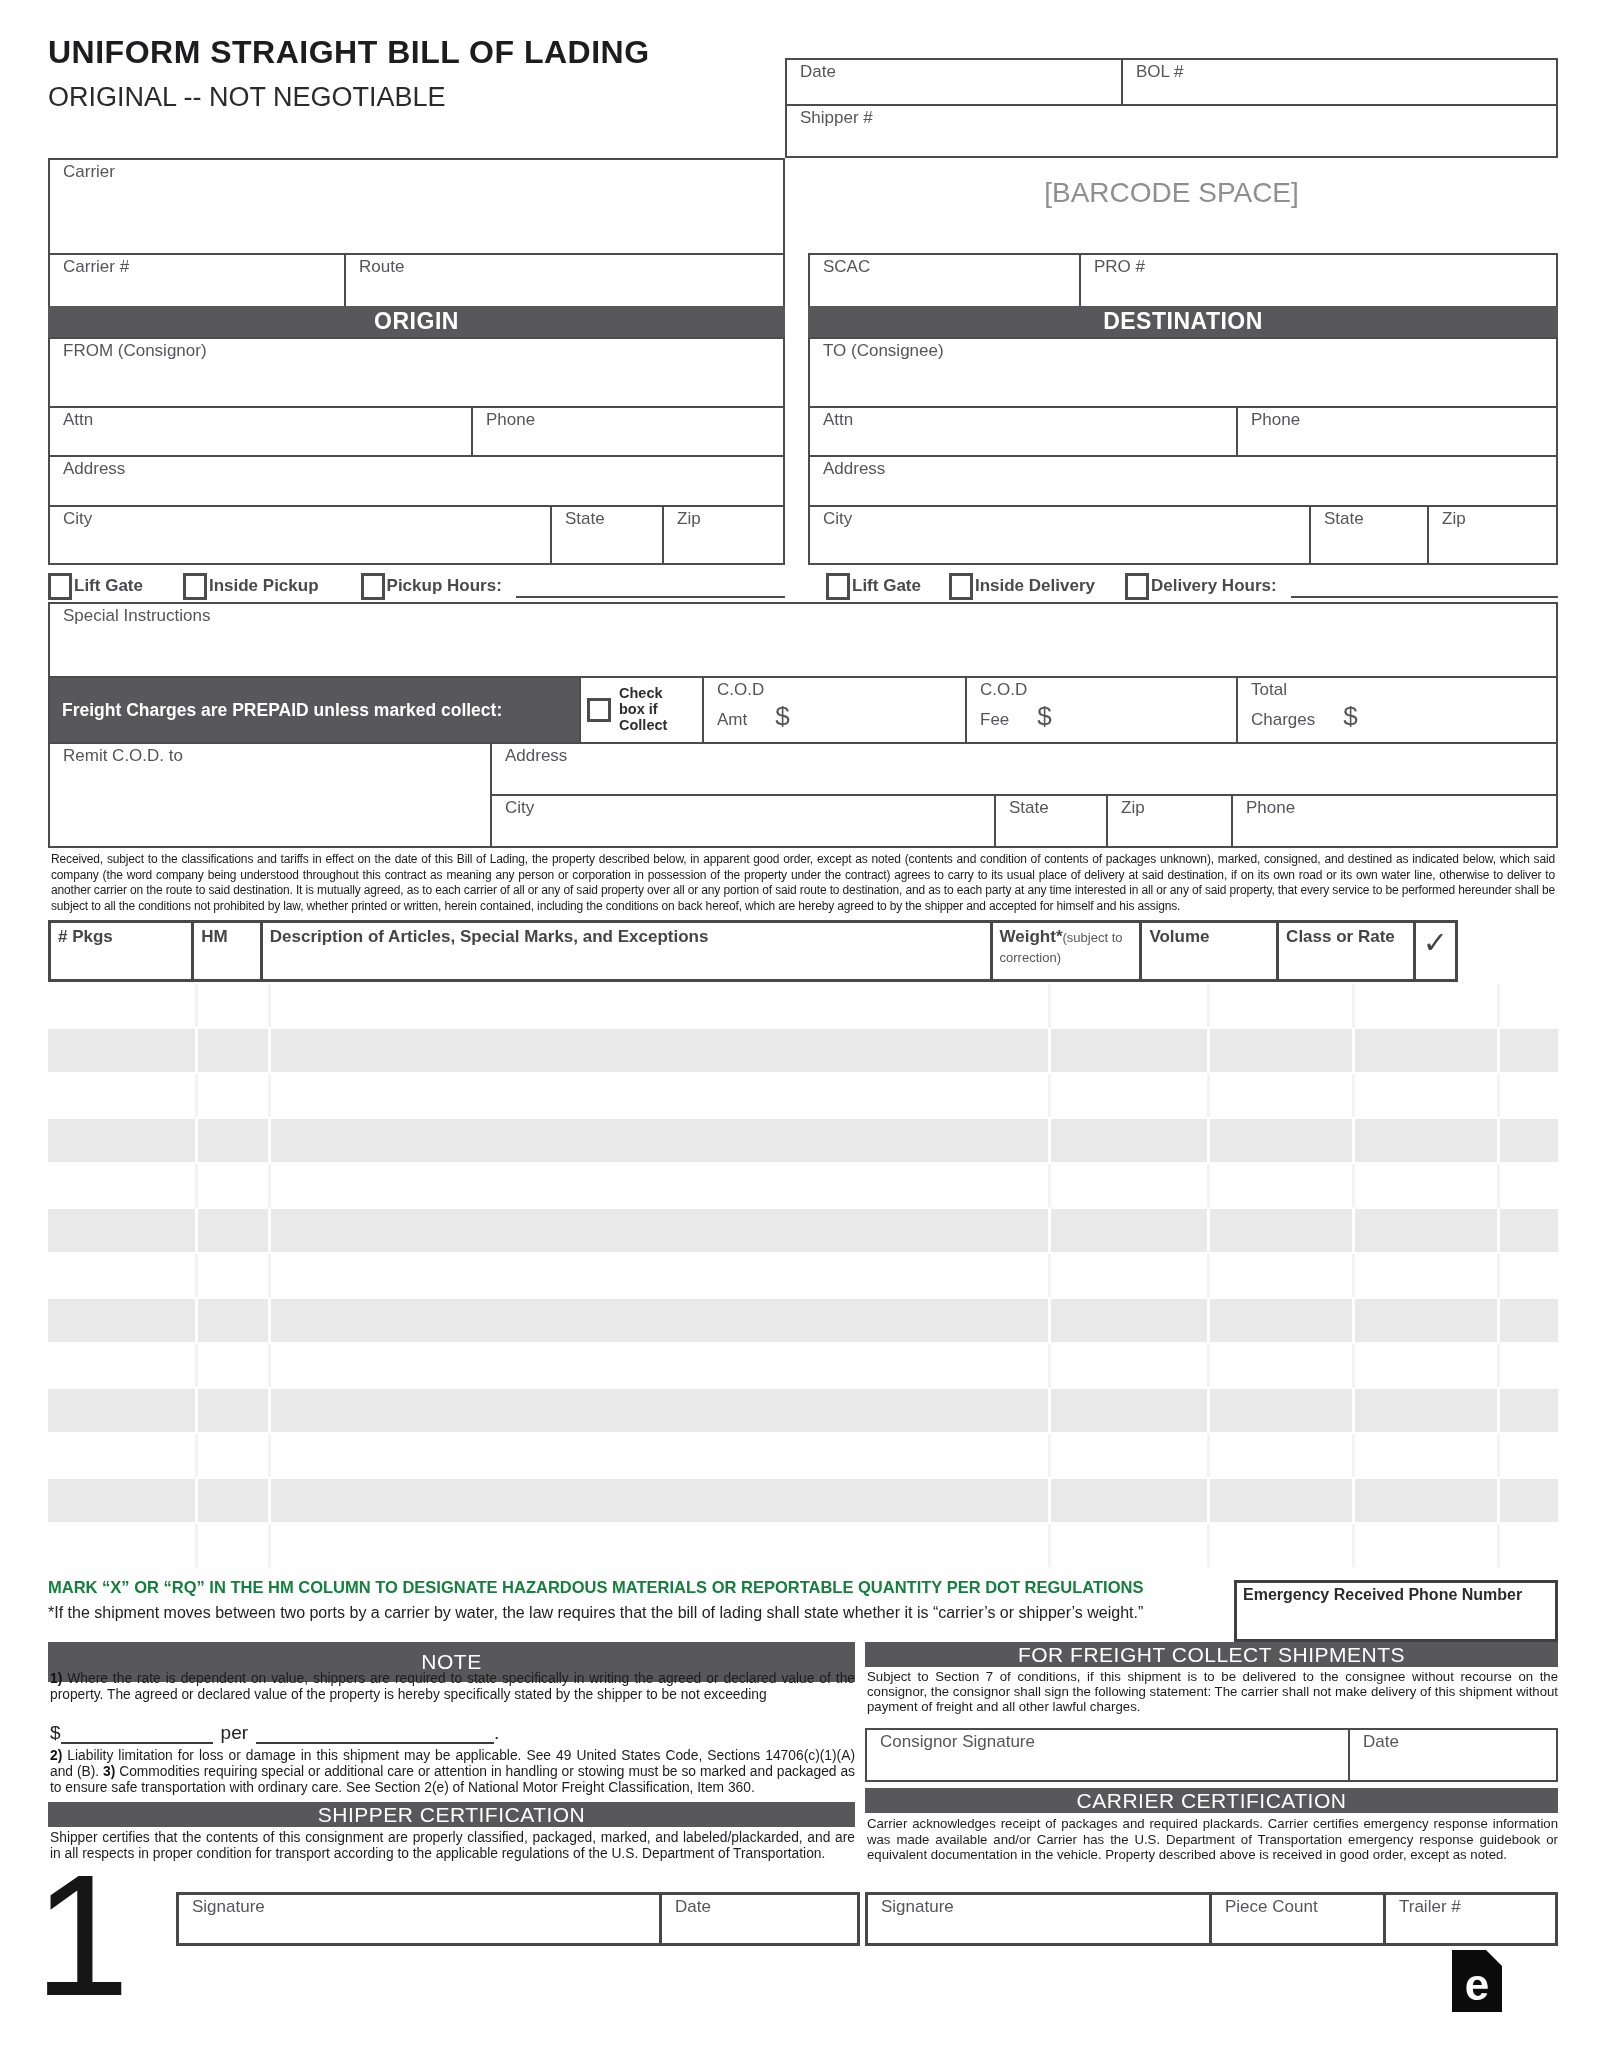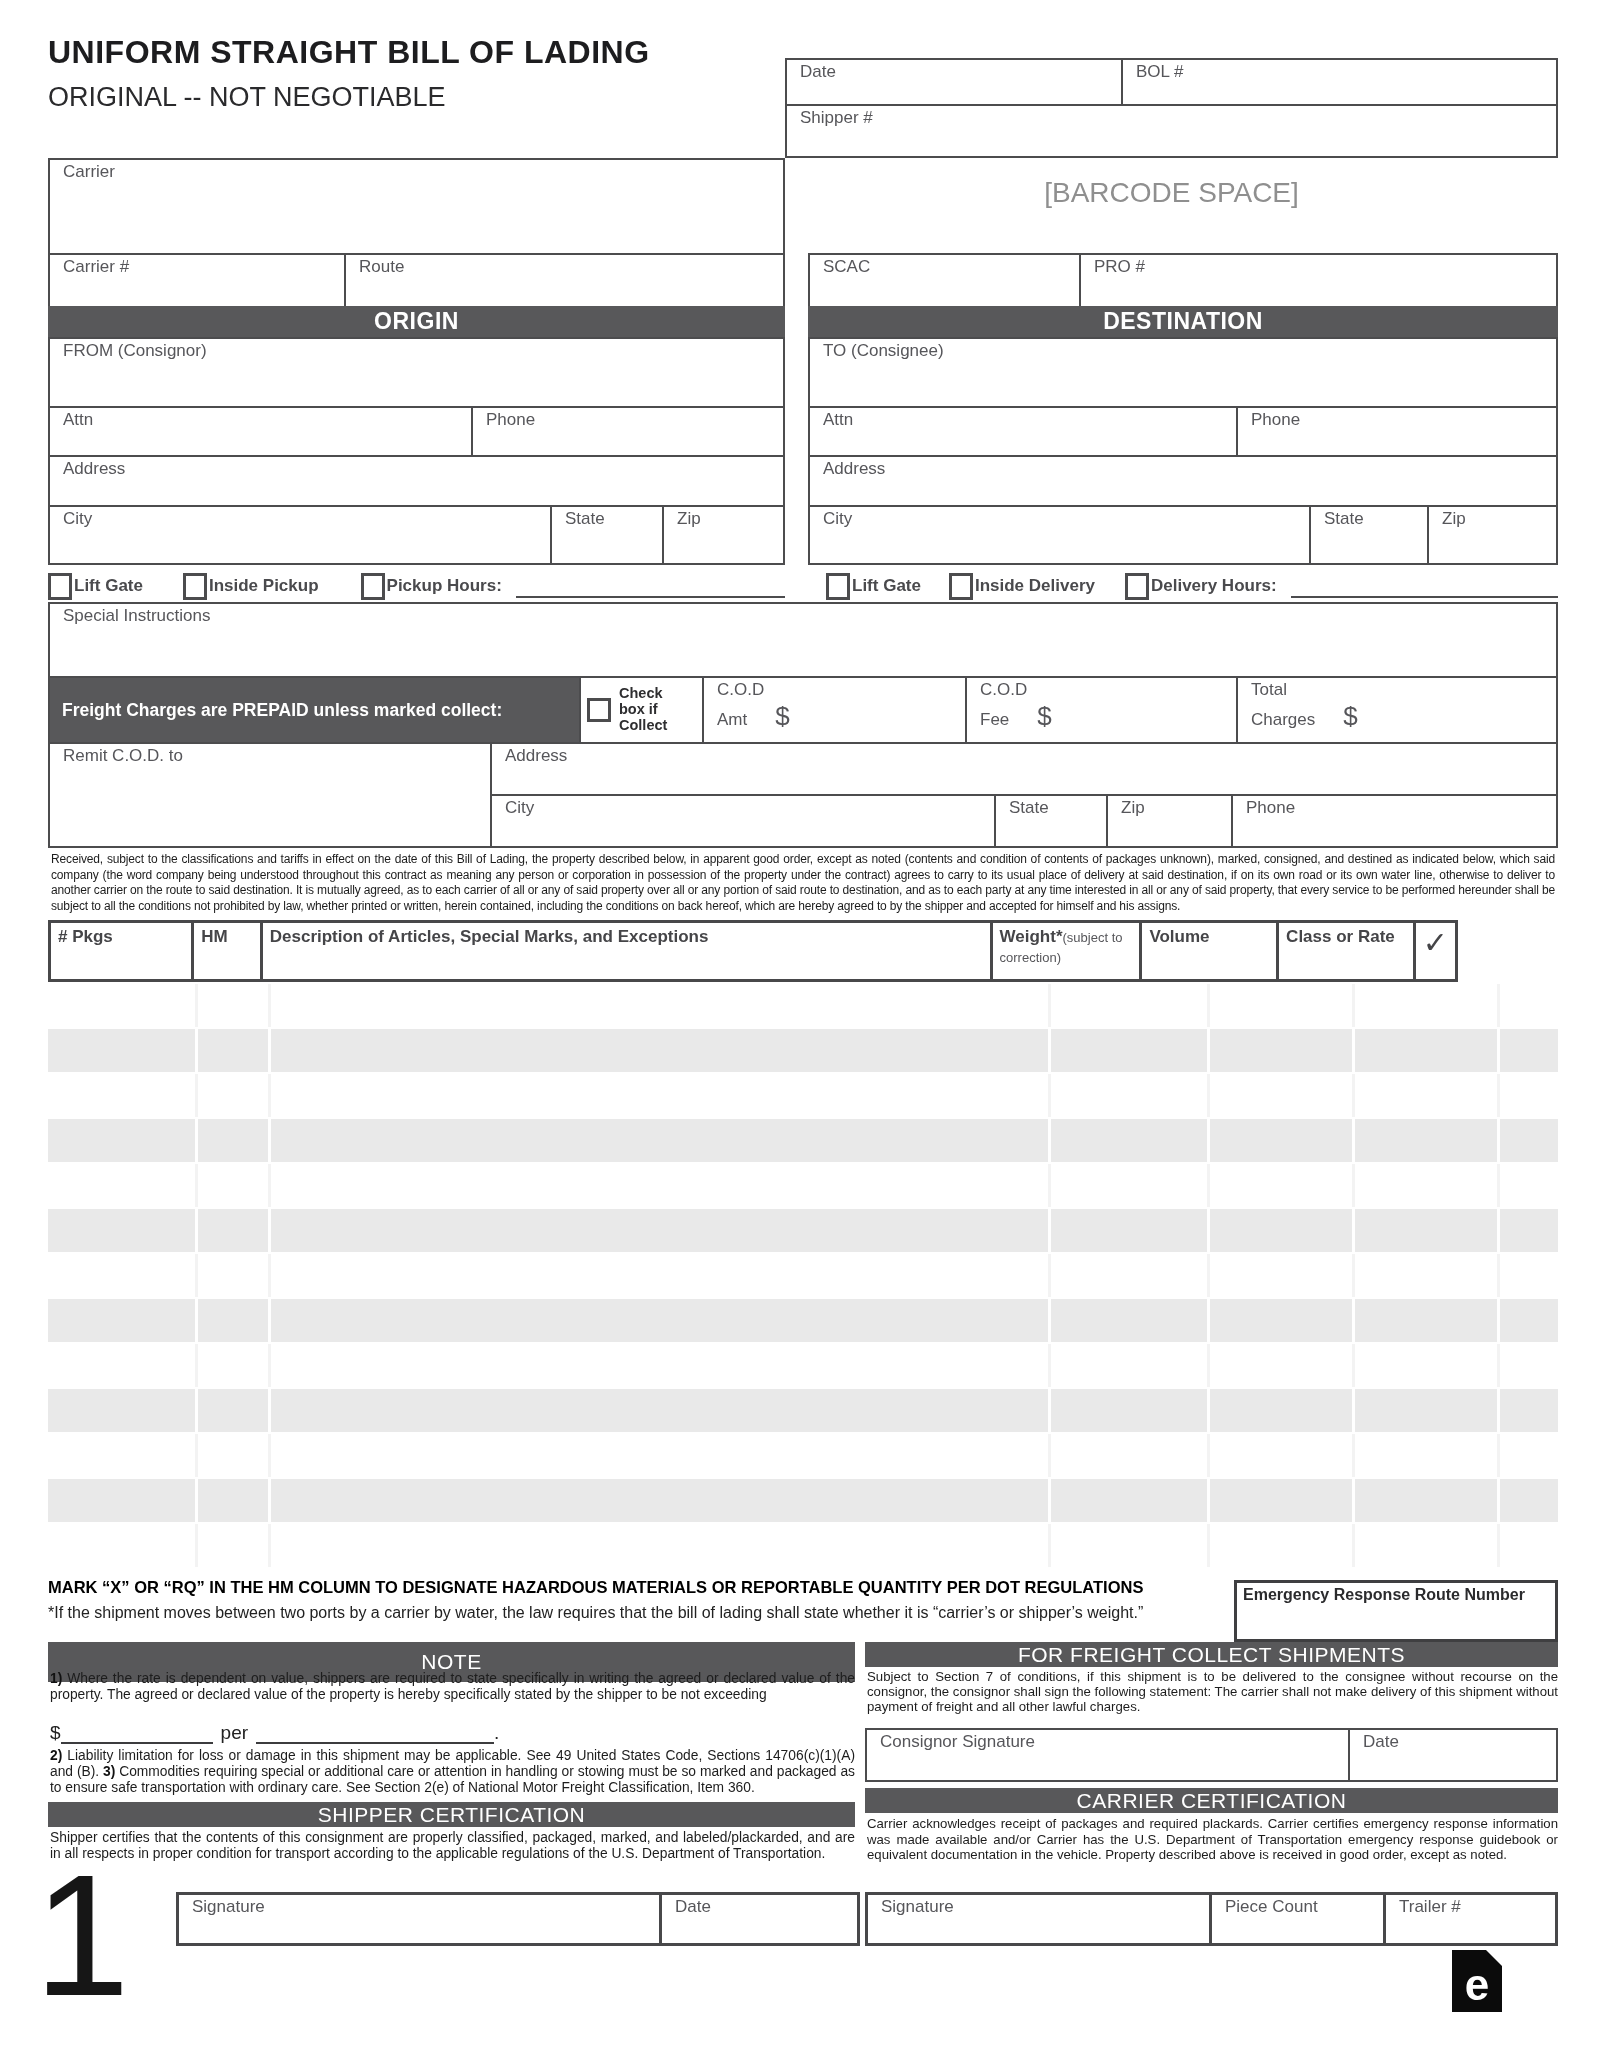--- a/index.html
+++ b/index.html
@@ -46,21 +46,21 @@
   .trow.odd{background:#f3f3f3;}
   .trow.odd .bc{background:#fff;}
   .trow.even{background:#fff;}
   .trow.even .bc{background:#e9e9e9;}
   .bc{box-sizing:border-box;}
   .bc0{width:147px;} .bc1{width:70px;} .bc2{width:777px;} .bc3{width:156px;}
   .bc4{width:142px;} .bc5{width:142px;} .bc6{flex:1;}
   .hc0{width:149px;} .hc1{width:72px;} .hc2{width:779px;} .hc3{width:159px;}
   .hc4{width:145px;} .hc5{width:145px;} .hc6{flex:1;}
   
-  .hazmat{font-size:16.5px;font-weight:bold;color:#000000;}
+  .hazmat{font-size:16.5px;font-weight:bold;color:#15803d;}
   .waternote{font-size:16px;color:#222;}
   .smallpara{font-size:13.8px;line-height:15.8px;color:#1d1d1d;text-align:justify;}
   .smallpara b{color:#111;}
   .dollarline{display:flex;align-items:flex-end;font-size:19px;color:#222;}
   .uline{border-bottom:2px solid #3c3c3e;height:18px;display:inline-block;}
   .w150{width:152px;} .w235{width:238px;}
   .pernote{margin:0 8px;}
   
   .sigrow{display:flex;border:3px solid #48484a;background:#fff;}
   .sigrow .cell + .cell{border-left:3px solid #48484a;}
@@ -392,21 +392,21 @@
         <div class="bc bc3"></div>
         <div class="bc bc4"></div>
         <div class="bc bc5"></div>
         <div class="bc bc6"></div>
       </div>
     </div>
 
   <div class="abs hazmat" style="left:48px;top:1578px;width:1180px;">MARK “X” OR “RQ” IN THE HM COLUMN TO DESIGNATE HAZARDOUS MATERIALS OR REPORTABLE QUANTITY PER DOT REGULATIONS</div>
   <div class="abs waternote" style="left:48px;top:1604px;width:1180px;">*If the shipment moves between two ports by a carrier by water, the law requires that the bill of lading shall state whether it is “carrier’s or shipper’s weight.”</div>
   <div class="abs embox" style="left:1234px;top:1580px;width:324px;height:62px;">
-    <span class="lab">Emergency Response Route Number</span>
+    <span class="lab">Emergency Received Phone Number</span>
   </div>
 
   <div class="abs bar mid" style="left:48px;top:1642px;width:807px;height:40px;">NOTE</div>
   <div class="abs smallpara" style="left:50px;top:1671px;width:805px;">
     <b>1)</b> <span>Where the rate is dependent on value, shippers are required to state specifically in writing the agreed or declared value of the property. The agreed or declared value of the property is hereby specifically stated by the shipper to be not exceeding</span>
   </div>
   <div class="abs dollarline" style="left:50px;top:1720px;width:805px;height:24px;">
     <span>$</span>
     <span class="uline w150"></span>
     <span class="pernote">per</span>

